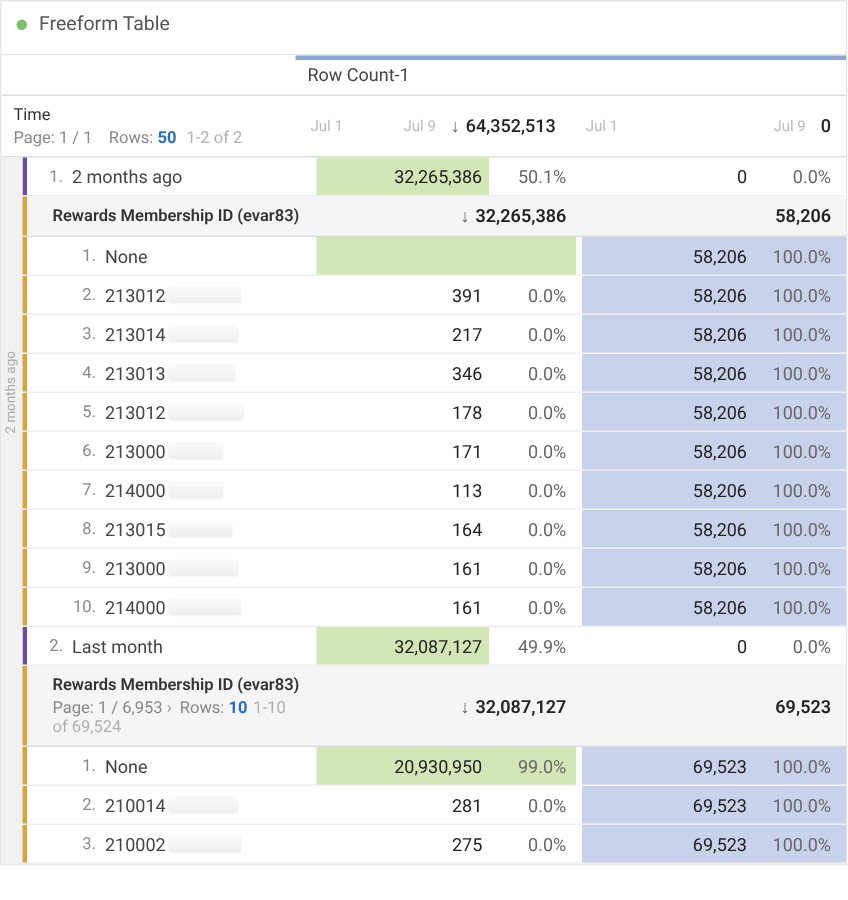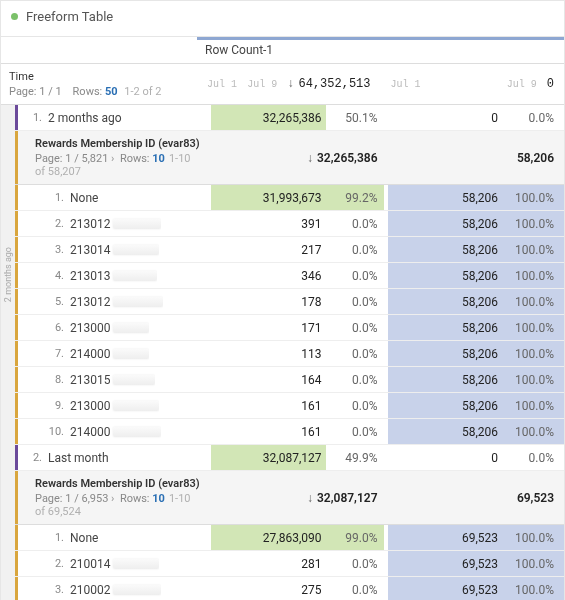--- a/index.html
+++ b/index.html
@@ -16,21 +16,21 @@
   .col-h2::before { background:#8ea7d2; }
 
   .sum-row { display: flex; align-items: center; border-bottom: 1px solid #ddd; }
   .dim-block { width: 196px; flex: 0 0 196px; padding: 6px 8px; font-size: 11px; color: #666; }
   .dim-title { color:#333; }
   .sub { margin-top: 2px; color:#888; }
   .sub .pg, .sub .rw { color:#888; }
   .sub .num-a { color:#2a6fb4; font-weight: 700; }
   .rng { color:#b0b0b0; margin-left:4px; }
 
-  .cell { flex: 1; display: flex; align-items: flex-end; justify-content: flex-end; gap: 18px; padding: 6px 10px; font-variant-numeric: tabular-nums; font-family: Liberation Mono, monospace; }
+  .cell { flex: 1; display: flex; align-items: flex-end; justify-content: flex-end; gap: 18px; padding: 6px 10px; font-variant-numeric: tabular-nums; }
   .val { color:#222; font-weight: 500; display:flex; align-items:center; gap:4px; }
   .arrow { color:#666; }
   .date-l { color:#bbb; font-size: 10px; }
   .date-r { color:#bbb; font-size: 10px; margin-left:auto; }
   .split { display:flex; align-items:center; width:100%; }
 
   .data-row { display: flex; align-items: stretch; border-bottom: 1px solid #eee; min-height: 26px; }
   .row-label { width: 196px; flex: 0 0 196px; display:flex; align-items:center; gap:6px; padding: 4px 8px; font-size: 12px; color:#444; border-left:3px solid transparent; }
   .top-row .row-label { border-left-color: #6b4a9a; }
   .row-num { width: 16px; text-align: right; color:#888; font-size: 11px; }
@@ -133,40 +133,35 @@
               <div class="bar bar-blue" style="width:0%"></div>
               <div class="metrics">
                 <span class="mv">0</span>
                 <span class="mp">0.0%</span>
               </div>
             </div>
           </div>
           <div class="sub-hdr">
             <div class="sub-dim">
               <div class="t">Rewards Membership ID (evar83)</div>
-              <div class="sub"><span class="pg">Page:</span> <span>1 / 5,821</span> <span style="color:#999;">›</span>&nbsp;&nbsp;<span class="rw">Rows:</span> <span class="num-a">10</span><span class="rng">1-10 of 58,207</span></div>
             </div>
             <div class="sub-cell">
               <span class="arrow">↓</span>
               <span>32,265,386</span>
             </div>
             <div class="sub-cell">58,206</div>
           </div>
           <div class="sub-rows">
             <div class="data-row">
               <div class="row-label">
                 <span class="row-num">1.</span>
                 <span class="row-text">None </span>
               </div>
               <div class="barcell">
                 <div class="bar bar-green" style="width:98%"></div>
-                <div class="metrics">
-                  <span class="mv">31,993,673</span>
-                  <span class="mp">99.2%</span>
-                </div>
               </div>
               <div class="barcell">
                 <div class="bar bar-blue" style="width:100%"></div>
                 <div class="metrics">
                   <span class="mv">58,206</span>
                   <span class="mp">100.0%</span>
                 </div>
               </div>
             </div>
             <div class="data-row">
@@ -386,21 +381,21 @@
           </div>
           <div class="sub-rows">
             <div class="data-row">
               <div class="row-label">
                 <span class="row-num">1.</span>
                 <span class="row-text">None </span>
               </div>
               <div class="barcell">
                 <div class="bar bar-green" style="width:98%"></div>
                 <div class="metrics">
-                  <span class="mv">27,863,090</span>
+                  <span class="mv">20,930,950</span>
                   <span class="mp">99.0%</span>
                 </div>
               </div>
               <div class="barcell">
                 <div class="bar bar-blue" style="width:100%"></div>
                 <div class="metrics">
                   <span class="mv">69,523</span>
                   <span class="mp">100.0%</span>
                 </div>
               </div>

